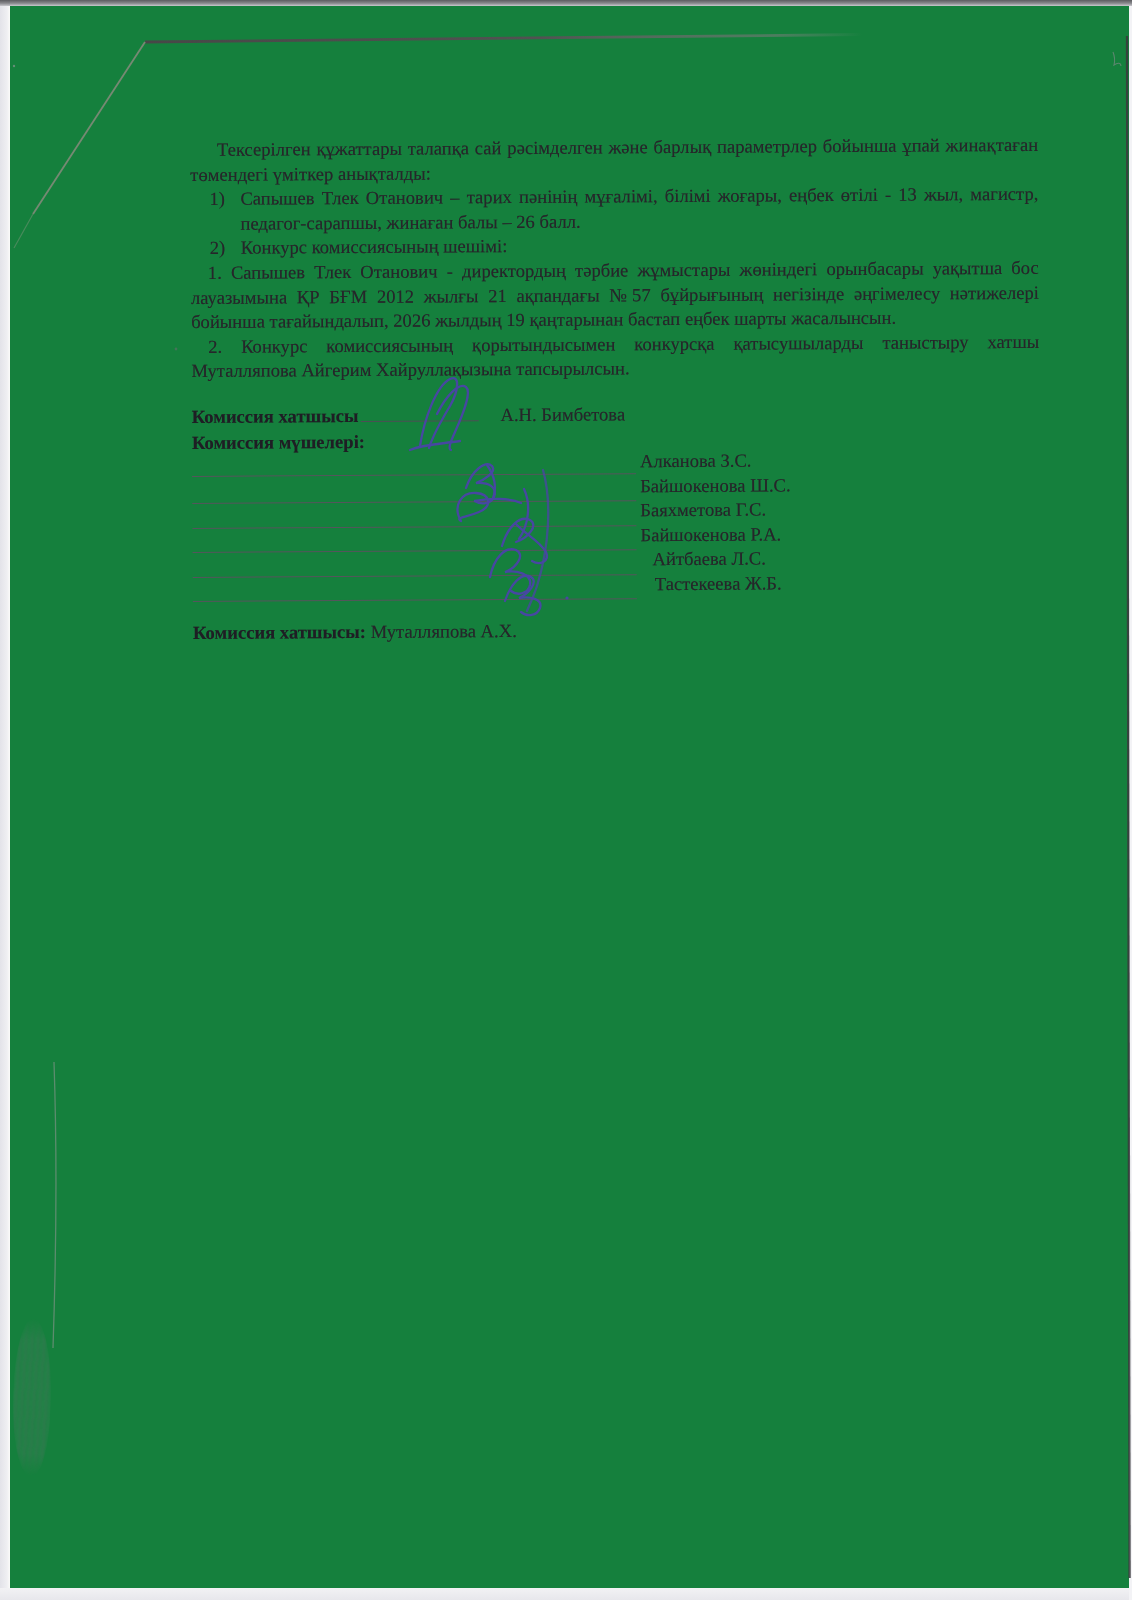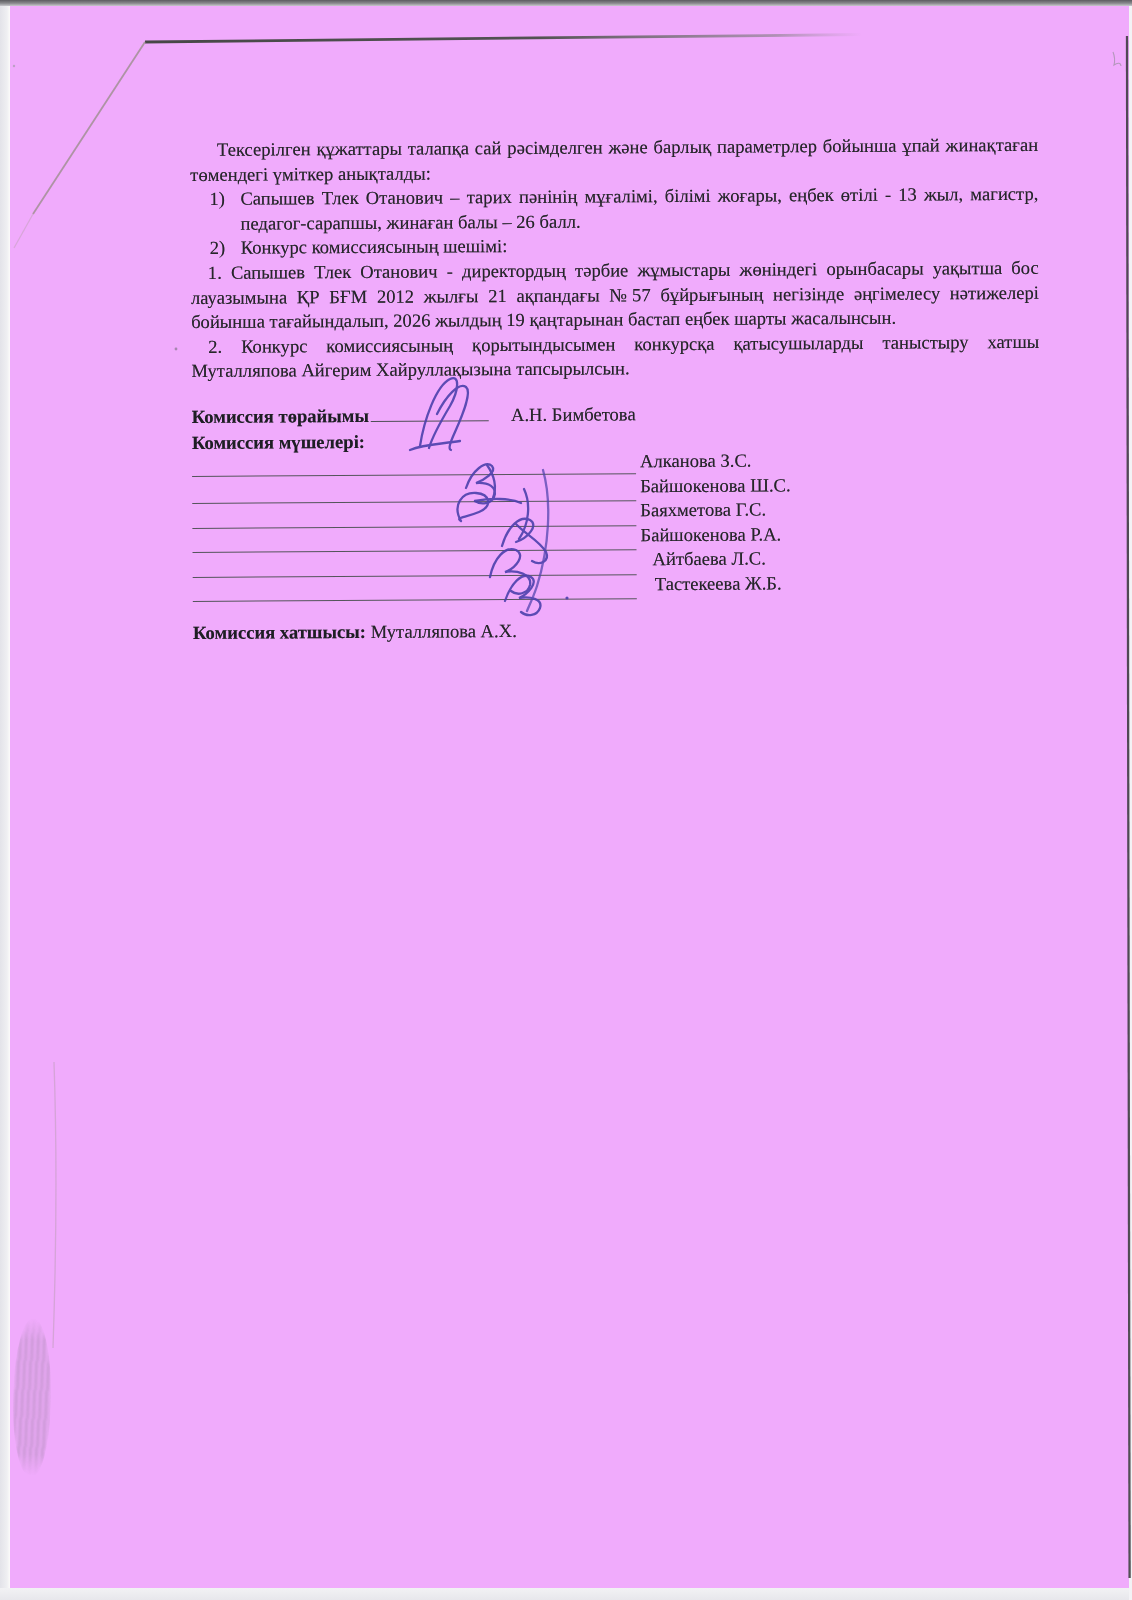--- a/index.html
+++ b/index.html
@@ -1,18 +1,18 @@
 <!DOCTYPE html>
 <html><head>
 <meta charset="utf-8">
 <style>
   html,body{margin:0;padding:0;background:#d9d9de;}
   .scan{
     position:relative;width:1132px;height:1600px;overflow:hidden;
-    background:#f0abfc;
+    background:#15803d;
     font-family:"Liberation Serif","DejaVu Serif",serif;
     color:#26262a;
   }
   
   .edge-top{position:absolute;left:0;top:0;width:1132px;height:6px;
     background:linear-gradient(180deg,#5c5c60 0%,#8a8a8e 55%,#c9c9ce 100%);}
   .edge-left{position:absolute;left:0;top:6px;width:10px;height:1594px;
     background:linear-gradient(90deg,#e3e3e9 0%,#efeff2 70%,#fbfbf9 100%);}
   .edge-bottom{position:absolute;left:0;top:1588px;width:1132px;height:12px;
     background:linear-gradient(180deg,#f2f2f4 0%,#e7e7ec 100%);}
@@ -81,21 +81,21 @@
       <span class="num">2)</span>
       <p class="li-text">Конкурс комиссиясының шешімі:</p>
     </div>
 
     <p class="para" style="text-indent:17px;">1. Сапышев Тлек Отанович - директордың тәрбие жұмыстары жөніндегі орынбасары уақытша бос лауазымына ҚР БҒМ 2012 жылғы 21 ақпандағы №57 бұйрығының негізінде  әңгімелесу нәтижелері бойынша тағайындалып, 2026 жылдың 19 қаңтарынан бастап еңбек шарты жасалынсын.</p>
     <p class="para" style="text-indent:17px;">2. Конкурс комиссиясының қорытындысымен конкурсқа қатысушыларды таныстыру хатшы Муталляпова Айгерим Хайруллақызына тапсырылсын.</p>
 
     <div class="sig-block">
 
       <div class="chair-row">
-        <span class="b">Комиссия төрайымы</span>
+        <span class="b">Комиссия хатшысы</span>
         <span class="chair-line"></span>
         <span class="chair-name">А.Н. Бимбетова</span>
       </div>
 
       <div class="b members-label">Комиссия мүшелері:</div>
 
       <div class="member-row">
         <span class="member-line" style="transform:translateY(-3px);"></span>
         <span class="member-name">Алканова З.С.</span>
       </div>

